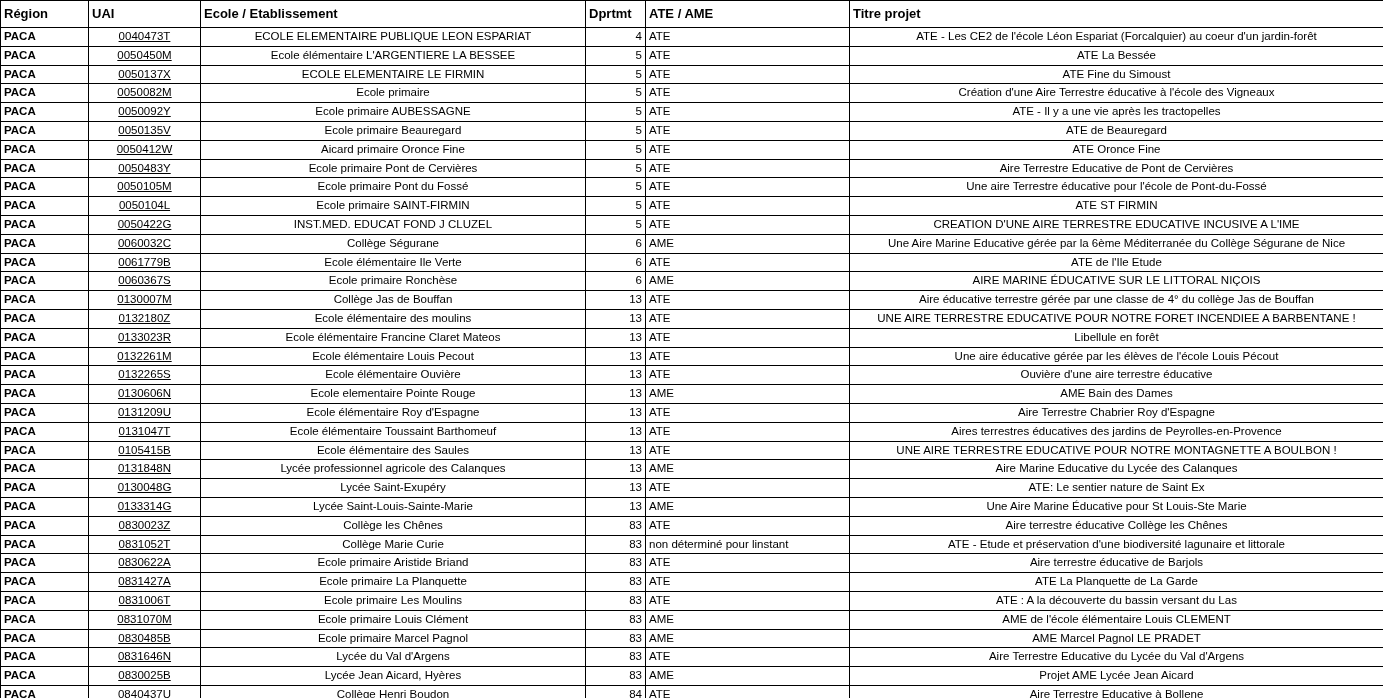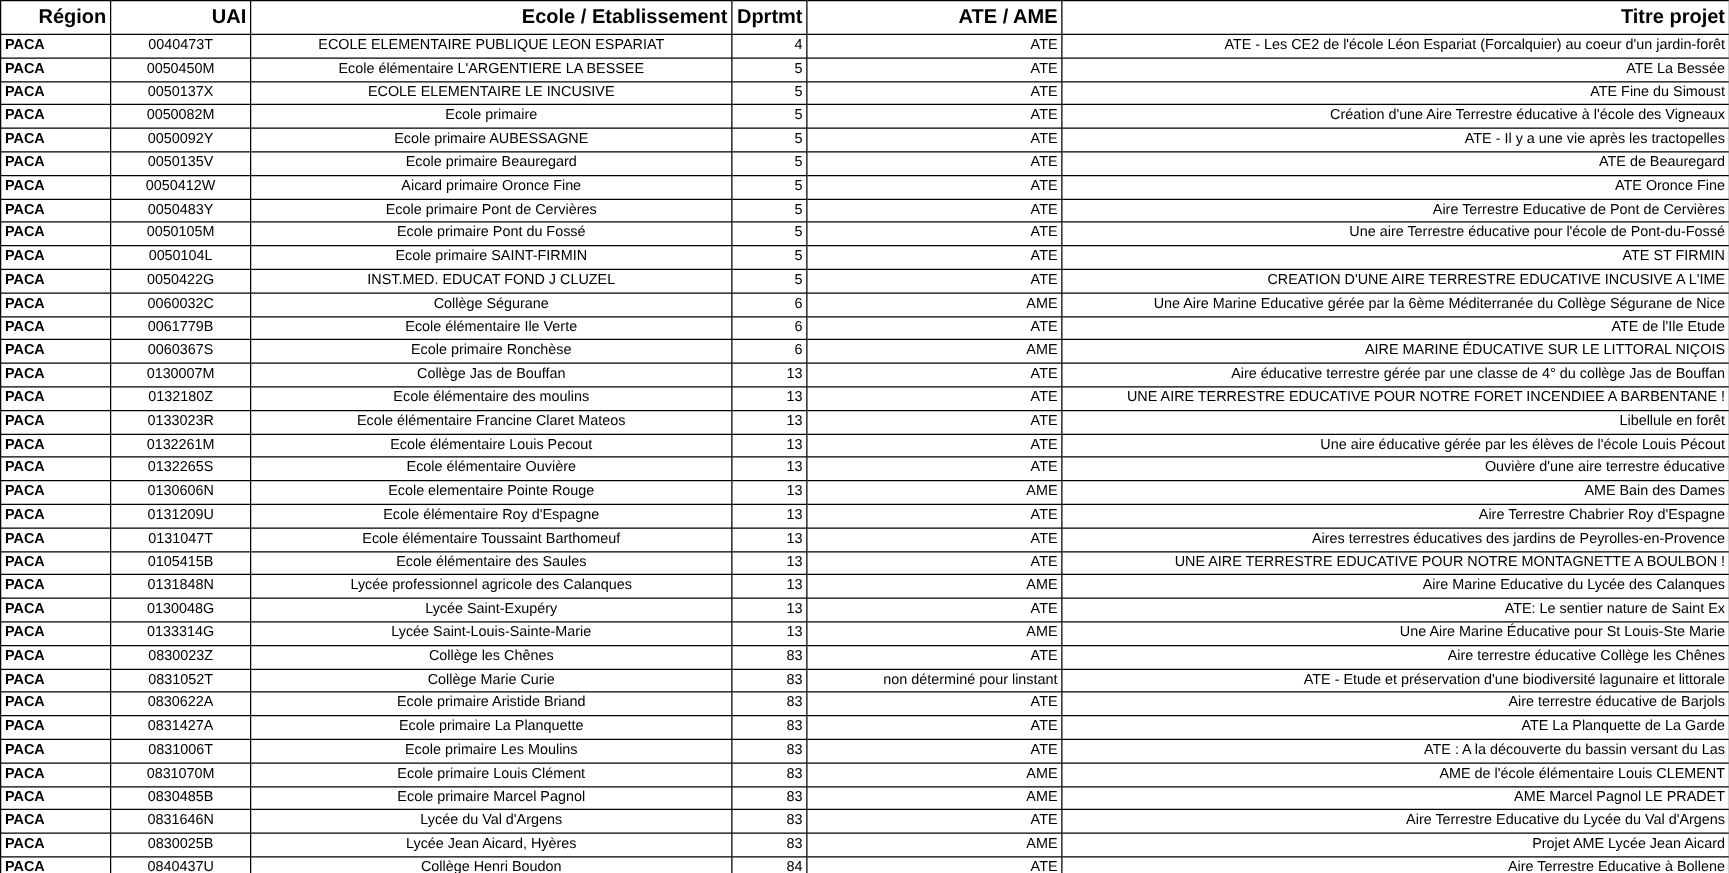--- a/index.html
+++ b/index.html
@@ -24,39 +24,39 @@
     border: 1px solid #000000;
     padding: 0 3px;
     height: 17.8px;
     line-height: 17.8px;
     overflow: hidden;
     white-space: nowrap;
     vertical-align: middle;
   }
   table.sheet thead th {
     font-weight: bold;
-    text-align: right;
+    text-align: left;
     height: 26px;
     line-height: 26px;
-    font-size: 16px;
+    font-size: 13px;
   }
   
   col.c-region   { width: 88px; }
   col.c-uai      { width: 112px; }
   col.c-ecole    { width: 385px; }
   col.c-dprtmt   { width: 60px; }
   col.c-ateame   { width: 204px; }
   col.c-titre    { width: 534px; }
 
   td.region  { text-align: left; font-weight: bold; }
-  td.uai     { text-align: center; }
+  td.uai     { text-align: center; text-decoration: underline; }
   td.ecole   { text-align: center; }
   td.dprtmt  { text-align: right; padding-right: 5px; }
-  td.ateame  { text-align: right; }
-  td.titre   { text-align: right; }
+  td.ateame  { text-align: left; }
+  td.titre   { text-align: center; }
 </style>
 </head>
 <body>
 
 <table class="sheet">
   <colgroup>
     <col class="c-region">
     <col class="c-uai">
     <col class="c-ecole">
     <col class="c-dprtmt">
@@ -86,21 +86,21 @@
         <td class="region">PACA</td>
         <td class="uai">0050450M</td>
         <td class="ecole">Ecole élémentaire L'ARGENTIERE LA BESSEE</td>
         <td class="dprtmt">5</td>
         <td class="ateame">ATE</td>
         <td class="titre">ATE La Bessée</td>
       </tr>
       <tr>
         <td class="region">PACA</td>
         <td class="uai">0050137X</td>
-        <td class="ecole">ECOLE ELEMENTAIRE LE INCUSIVE</td>
+        <td class="ecole">ECOLE ELEMENTAIRE LE FIRMIN</td>
         <td class="dprtmt">5</td>
         <td class="ateame">ATE</td>
         <td class="titre">ATE Fine du Simoust</td>
       </tr>
       <tr>
         <td class="region">PACA</td>
         <td class="uai">0050082M</td>
         <td class="ecole">Ecole primaire</td>
         <td class="dprtmt">5</td>
         <td class="ateame">ATE</td>

